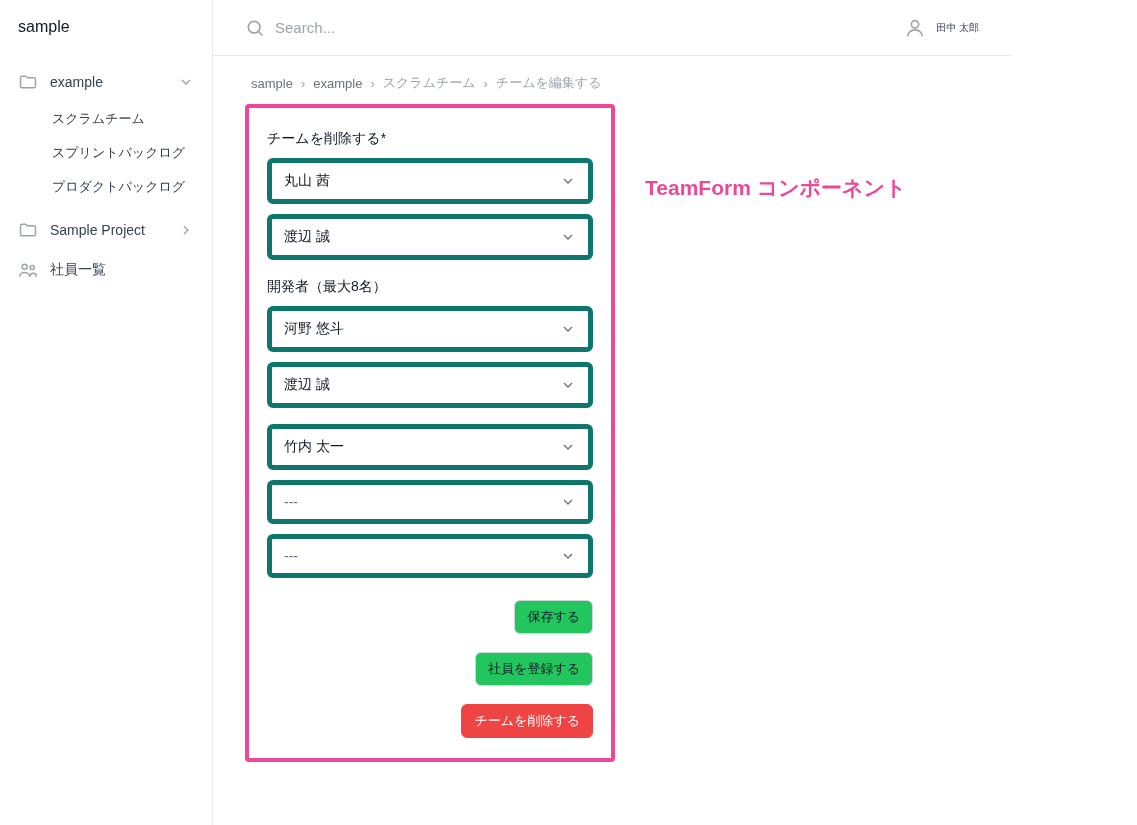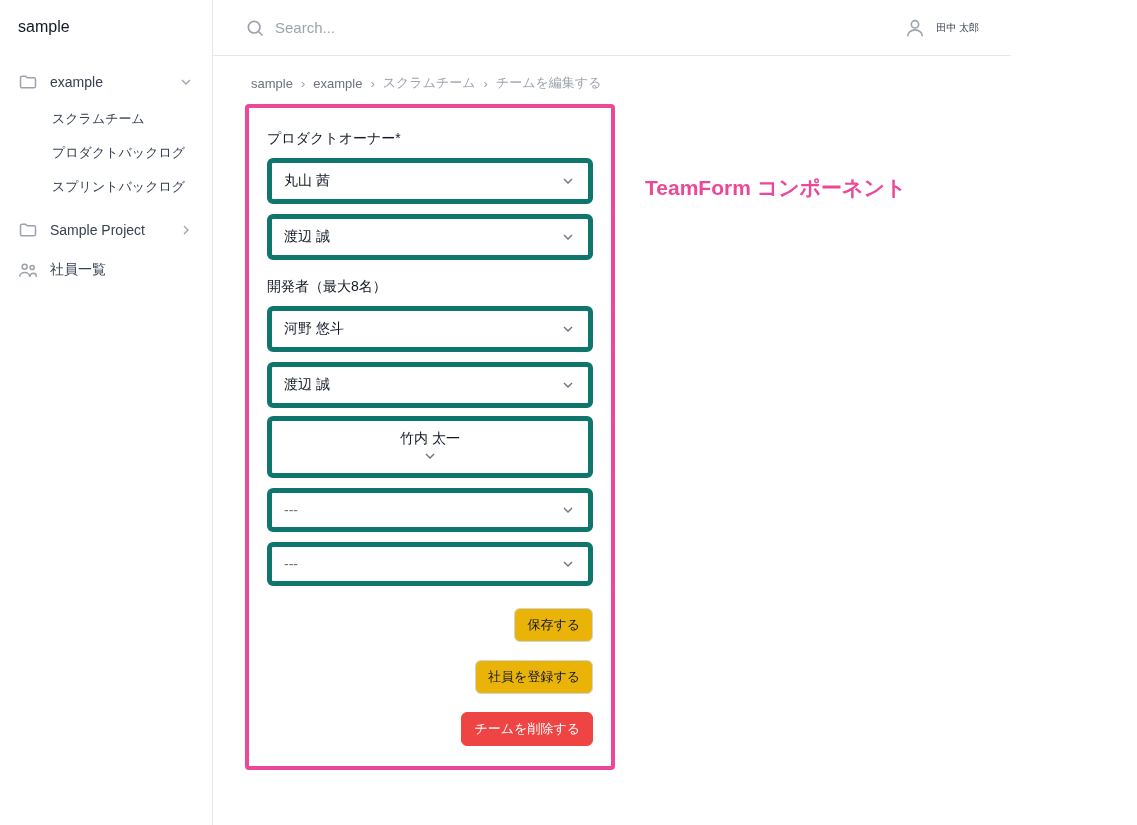--- a/index.html
+++ b/index.html
@@ -25,21 +25,21 @@
     .bread .sep { color: #9ca3af; }
     .bread .muted { color: #9ca3af; }
     .bread .link { color: #6b7280; cursor: pointer; }
     .form-box { border: 4px solid #ec4899; border-radius: 4px; padding: 16px 18px 20px 18px; }
     .field-label { font-size: 14px; color: #111827; margin: 6px 0 10px 0; }
     .select { display: flex; align-items: center; justify-content: space-between; border: 5px solid #0f766e; border-radius: 6px; padding: 9px 12px; font-size: 14px; color: #111827; cursor: pointer; background: #fff; }
     .select + .select { margin-top: 10px; }
     .select .chev { color: #6b7280; }
     .dev-group { margin-bottom: 22px; }
     .btnrow { display: flex; justify-content: flex-end; margin-top: 18px; }
-    .btn { border: 1px solid #d1d5db; background: #eab308; border-radius: 6px; padding: 7px 12px; font-size: 13px; color: #111827; cursor: pointer; }
+    .btn { border: 1px solid #d1d5db; background: #22c55e; border-radius: 6px; padding: 7px 12px; font-size: 13px; color: #111827; cursor: pointer; }
     .btn-danger { background: #ef4444; border-color: #ef4444; color: #fff; }
     .annot { font-size: 21px; font-weight: 800; color: #ec4899; padding-top: 100px; text-shadow: 1px 1px 0 #fff; white-space: nowrap; }
     svg { display: block; }
   </style>
 </head>
 <body>
 
 <div class="app">
   <aside class="sidebar">
     <div class="brand">sample</div>
@@ -52,22 +52,22 @@
             </svg>
         </span>
         <span class="label">example</span>
         <span class="chev">
           <svg width="16" height="16" viewBox="0 0 24 24" fill="none" stroke="currentColor" stroke-width="2">
               <polyline points="6 9 12 15 18 9"></polyline>
             </svg>
         </span>
       </div>
       <div class="side-sub">スクラムチーム</div>
+      <div class="side-sub">スプリントバックログ</div>
       <div class="side-sub">プロダクトバックログ</div>
-      <div class="side-sub">スプリントバックログ</div>
 
       <div class="side-item" style="margin-top:6px;">
         <span class="side-icon">
           <svg width="20" height="20" viewBox="0 0 24 24" fill="none" stroke="currentColor" stroke-width="1.8">
               <path d="M3 7a2 2 0 0 1 2-2h4l2 2h8a2 2 0 0 1 2 2v8a2 2 0 0 1-2 2H5a2 2 0 0 1-2-2V7z"></path>
             </svg>
         </span>
         <span class="label">Sample Project</span>
         <span class="chev">
           <svg width="16" height="16" viewBox="0 0 24 24" fill="none" stroke="currentColor" stroke-width="2">
@@ -119,21 +119,21 @@
           <span class="link">sample</span>
           <span class="sep">›</span>
           <span class="link">example</span>
           <span class="sep">›</span>
           <span class="muted">スクラムチーム</span>
           <span class="sep">›</span>
           <span class="muted">チームを編集する</span>
         </div>
 
         <div class="form-box">
-          <div class="field-label">プロダクトオーナー*</div>
+          <div class="field-label">チームを削除する*</div>
           <div class="select">
             <span>丸山 茜</span>
             <span class="chev">
               <svg width="16" height="16" viewBox="0 0 24 24" fill="none" stroke="currentColor" stroke-width="2">
                   <polyline points="6 9 12 15 18 9"></polyline>
                 </svg>
             </span>
           </div>
 
           <div class="select">
@@ -156,21 +156,21 @@
                 </span>
               </div>
               <div class="select" style="margin-top: 10px;">
                 <span>渡辺 誠</span>
                 <span class="chev">
                   <svg width="16" height="16" viewBox="0 0 24 24" fill="none" stroke="currentColor" stroke-width="2">
                     <polyline points="6 9 12 15 18 9"></polyline>
                   </svg>
                 </span>
               </div>
-              <div class="select" style="margin-top: 8px; flex-direction: column;">
+              <div class="select" style="margin-top: 16px;">
                 <span>竹内 太一</span>
                 <span class="chev">
                   <svg width="16" height="16" viewBox="0 0 24 24" fill="none" stroke="currentColor" stroke-width="2">
                     <polyline points="6 9 12 15 18 9"></polyline>
                   </svg>
                 </span>
               </div>
               <div class="select" style="margin-top: 10px;">
                 <span style="color: rgb(107, 114, 128);">---</span>
                 <span class="chev">

